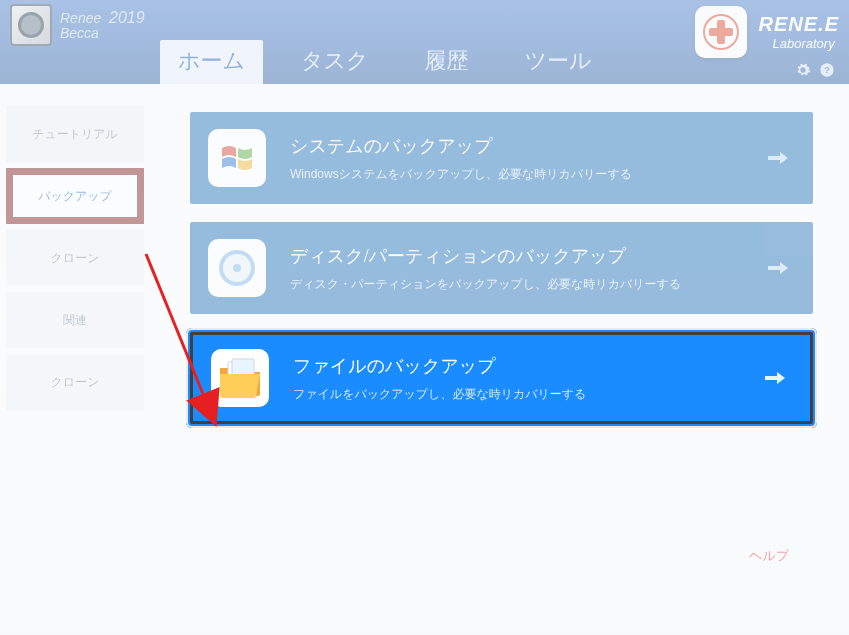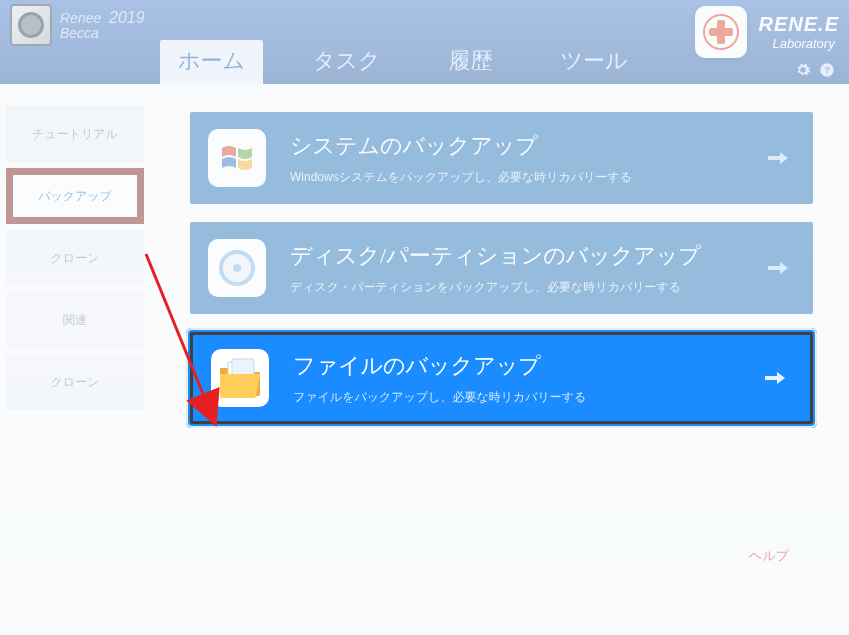--- a/index.html
+++ b/index.html
@@ -42,21 +42,21 @@
     display:flex;align-items:center;justify-content:center;
   }
   .safe-icon::after{
     content:""; width:20px;height:20px;border:3px solid #2a3a4a;border-radius:50%;
     background:#6a7a8a;
   }
   .app-title { color:#c4d8f2; font-size:14px; line-height:1.1; font-style:italic;}
   .app-title .yr { font-size:16px; font-weight:normal;}
   .tabs {
     position:absolute; bottom:0; left:160px;
-    display:flex; gap:32px; align-items: flex-end;
+    display:flex; gap:20px; align-items: flex-end;
   }
   .tab {
     color:#cfe2ff; font-size:22px; padding:6px 18px 8px;
     cursor:pointer;
   }
   .tab.active {
     background:#e8f0fa; color:#1a5fb8;
     border-radius:2px 2px 0 0;
   }
   .brand {
@@ -115,21 +115,21 @@
     gap:24px;
     cursor:pointer;
   }
   .card.dim { opacity:0.45; }
   .card-icon {
     width:58px;height:58px;border-radius:10px;
     background:#fff;
     display:flex;align-items:center;justify-content:center;
     flex-shrink:0;
   }
-  .card-text .t1 { font-size:22px; margin-bottom:8px;font-family:Liberation Serif, serif;}
+  .card-text .t1 { font-size:18px; margin-bottom:8px;font-family:Liberation Serif, serif;}
   .card-text .t2 { font-size:12px; color:#d6e8fa;}
   .card-arrow {
     margin-left:auto;
     width:22px;height:22px;
     display:flex;align-items:center;justify-content:center;
     opacity:0.9;
   }
   .card.highlight {
     background:#1a8cff;
     box-shadow:0 0 0 4px #1a8cff;

